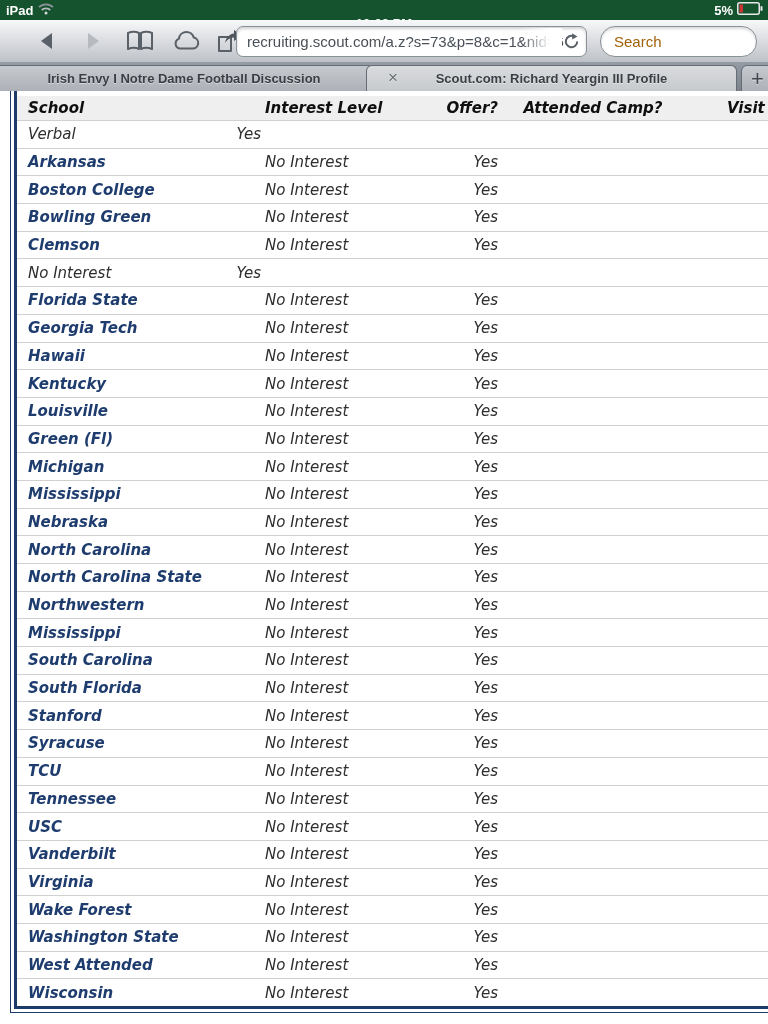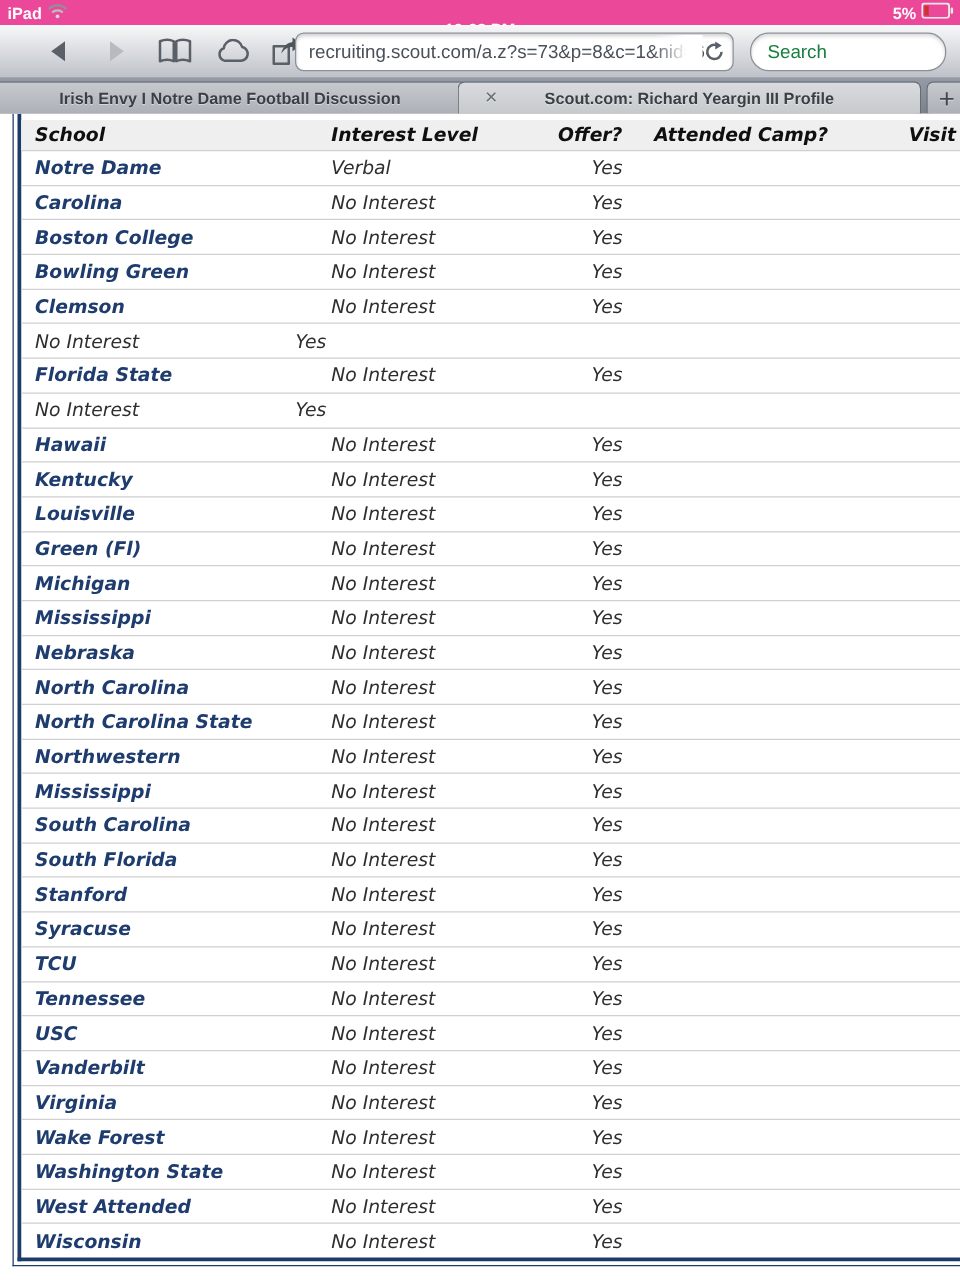--- a/index.html
+++ b/index.html
@@ -1,41 +1,41 @@
 <!DOCTYPE html>
 <html><head>
 <meta charset="utf-8">
 <style>
   html,body{margin:0;padding:0;}
   body{font-family:"Liberation Sans",sans-serif;background:#666;}
   .screen{position:relative;width:768px;height:1024px;background:#fff;overflow:hidden;margin:0 auto;}
 
   
-  .statusbar{position:absolute;top:0;left:0;width:768px;height:20px;background:#ec4899;color:#fff;
+  .statusbar{position:absolute;top:0;left:0;width:768px;height:20px;background:#14532d;color:#fff;
     font-size:13px;font-weight:bold;display:flex;align-items:center;}
   .sb-left{position:absolute;left:6px;top:0;height:20px;display:flex;align-items:center;gap:5px;}
   .sb-time{position:absolute;left:0;right:0;text-align:center;line-height:20px;margin-top:27px;}
   .sb-right{position:absolute;right:5px;top:0;height:20px;display:flex;align-items:center;gap:4px;}
 
   
   .toolbar{position:absolute;top:20px;left:0;width:768px;height:42px;
     background:linear-gradient(#f7f8f9 0%,#dddfe3 45%,#bec2c8 100%);
     border-bottom:1px solid #7d838b;}
   .tb-icon{position:absolute;top:0;height:42px;display:flex;align-items:center;justify-content:center;}
   .urlfield{position:absolute;left:236px;top:6px;width:349px;height:29px;background:#fff;
     border:1px solid #8a9097;border-radius:7px;box-shadow:inset 0 2px 3px rgba(0,0,0,.18);
     overflow:hidden;}
   .urltext{position:absolute;left:10px;top:0;height:29px;line-height:29px;font-size:15px;color:#4a5058;
     white-space:nowrap;}
   .urlfade{position:absolute;right:24px;top:1px;width:40px;height:27px;
     background:linear-gradient(to right,rgba(255,255,255,0),#fff 70%);}
   .reload{position:absolute;right:3px;top:2px;width:24px;height:25px;display:flex;align-items:center;justify-content:center;}
   .searchfield{position:absolute;left:600px;top:6px;width:155px;height:29px;background:#fff;
     border:1px solid #8a9097;border-radius:15px;box-shadow:inset 0 2px 3px rgba(0,0,0,.15);}
-  .searchtext{position:absolute;left:13px;top:0;height:29px;line-height:29px;font-size:15px;color:#15803d;}
+  .searchtext{position:absolute;left:13px;top:0;height:29px;line-height:29px;font-size:15px;color:#a16207;}
 
   
   .tabbar{position:absolute;top:62px;left:0;width:768px;height:29px;
     background:linear-gradient(#959ca6 0%,#7b828c 100%);border-bottom:1px solid #9aa0a8;}
   .tab{position:absolute;top:3px;height:26px;border:1px solid #666c75;border-bottom:none;
     border-radius:6px 6px 0 0;display:flex;align-items:center;justify-content:center;
     font-size:13px;font-weight:bold;color:#3a3e45;text-shadow:0 1px 0 rgba(255,255,255,.45);
     box-sizing:border-box;}
   .tab-inactive{background:linear-gradient(#c6c9ce 0%,#adb1b7 100%);}
   .tab-active{background:linear-gradient(#d9dbde 0%,#c7cacd 100%);}
@@ -156,32 +156,29 @@
         <div class="ttable">
           <div class="trow thead">
             <span class="c-school">School</span>
             <span class="c-interest">Interest Level</span>
             <span class="c-offer">Offer?</span>
             <span class="c-attended">Attended Camp?</span>
             <span class="c-visit">Visit</span>
           </div>
           <div>
   <div class="trow">
-    <span class="c-school">
-      <span class="schoollink">Notre Dame</span>
-    </span>
     <span class="c-interest">Verbal</span>
     <span class="c-offer">Yes</span>
     <span class="c-attended"></span>
     <span class="c-visit"></span>
   </div>
 
   <div class="trow">
     <span class="c-school">
-      <span class="schoollink">Carolina</span>
+      <span class="schoollink">Arkansas</span>
     </span>
     <span class="c-interest">No Interest</span>
     <span class="c-offer">Yes</span>
     <span class="c-attended"></span>
     <span class="c-visit"></span>
   </div>
 
   <div class="trow">
     <span class="c-school">
       <span class="schoollink">Boston College</span>
@@ -223,20 +220,23 @@
     <span class="c-school">
       <span class="schoollink">Florida State</span>
     </span>
     <span class="c-interest">No Interest</span>
     <span class="c-offer">Yes</span>
     <span class="c-attended"></span>
     <span class="c-visit"></span>
   </div>
 
   <div class="trow">
+    <span class="c-school">
+      <span class="schoollink">Georgia Tech</span>
+    </span>
     <span class="c-interest">No Interest</span>
     <span class="c-offer">Yes</span>
     <span class="c-attended"></span>
     <span class="c-visit"></span>
   </div>
 
   <div class="trow">
     <span class="c-school">
       <span class="schoollink">Hawaii</span>
     </span>

